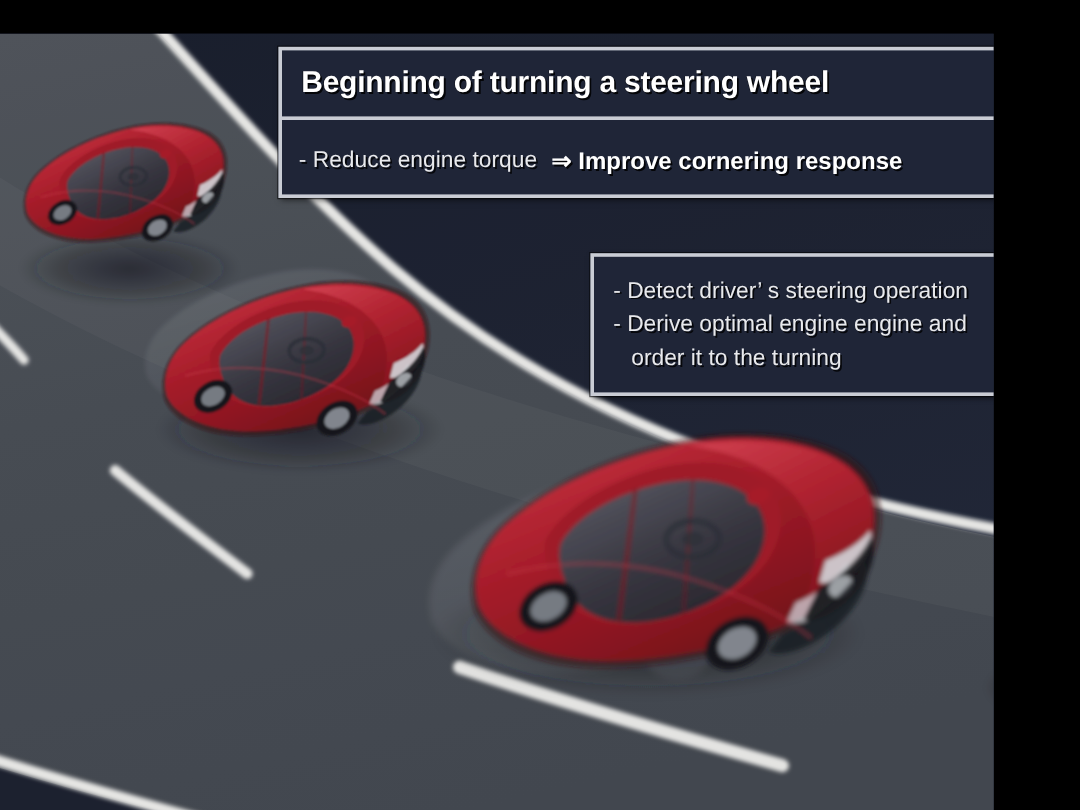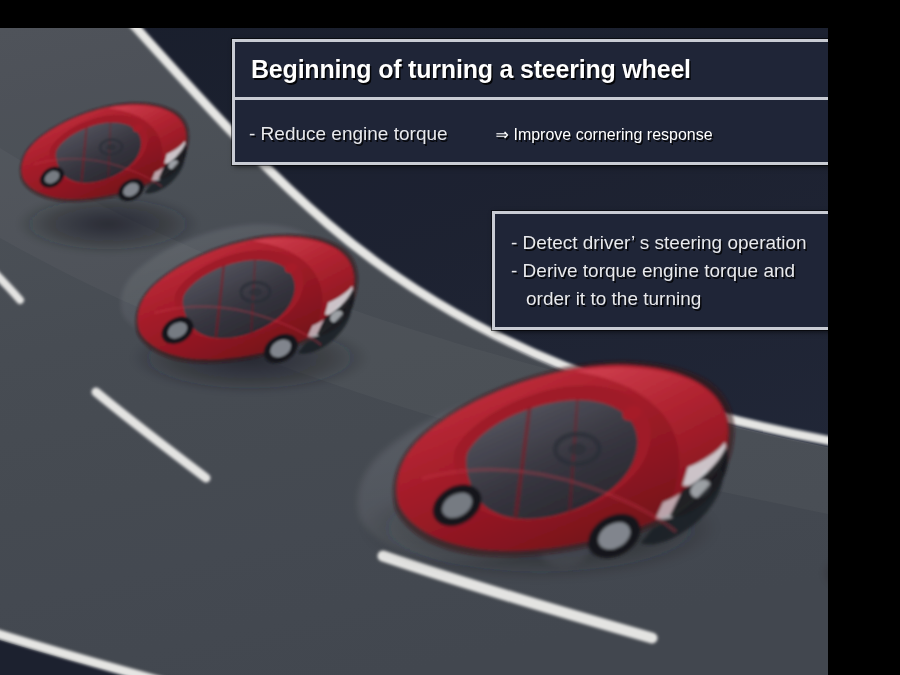--- a/index.html
+++ b/index.html
@@ -43,39 +43,38 @@
     text-shadow:1.5px 1.5px 0 rgba(0,0,0,.85), -0.5px -0.5px 0 rgba(0,0,0,.5);
     white-space:nowrap;
   }
 
   .panel-body{
     display:flex;
     align-items:center;
     padding:6px 14px 0 14px;
     box-sizing:border-box;
     height:62px;
-    gap:36px;
   }
   .bullets{
     display:flex;flex-direction:column;
     justify-content:center;
     gap:1px;
   }
   .bullet{
     color:#e8e9ec;
     font-size:19px;
     line-height:24px;
     white-space:nowrap;
     text-shadow:1.5px 1.5px 0 rgba(0,0,0,.8);
   }
   .conclusion{
     margin-left:12px;
     color:#ffffff;
-    font-size:16px;
-    font-weight:normal;
+    font-size:20px;
+    font-weight:bold;
     white-space:nowrap;
     text-shadow:1.5px 1.5px 0 rgba(0,0,0,.85);
   }
 
   #panel-side .panel-body-only{
     padding:10px 12px 10px 16px;
     box-sizing:border-box;
     height:100%;
     display:flex;flex-direction:column;justify-content:center;
     gap:3px;
@@ -285,18 +284,18 @@
       <div class="bullets">
         <span class="bullet">- Reduce engine torque</span>
       </div>
       <span class="conclusion">⇒ Improve cornering response</span>
     </div>
   </div>
 
   <div class="panel" id="panel-side">
     <div class="panel-body-only">
       <span class="bullet">- Detect driver’ s steering operation</span>
-      <span class="bullet">- Derive torque engine torque and</span>
+      <span class="bullet">- Derive optimal engine engine and</span>
       <span class="bullet bullet-indent">order it to the turning</span>
     </div>
   </div>
 
 </div>
 
 </body></html>

